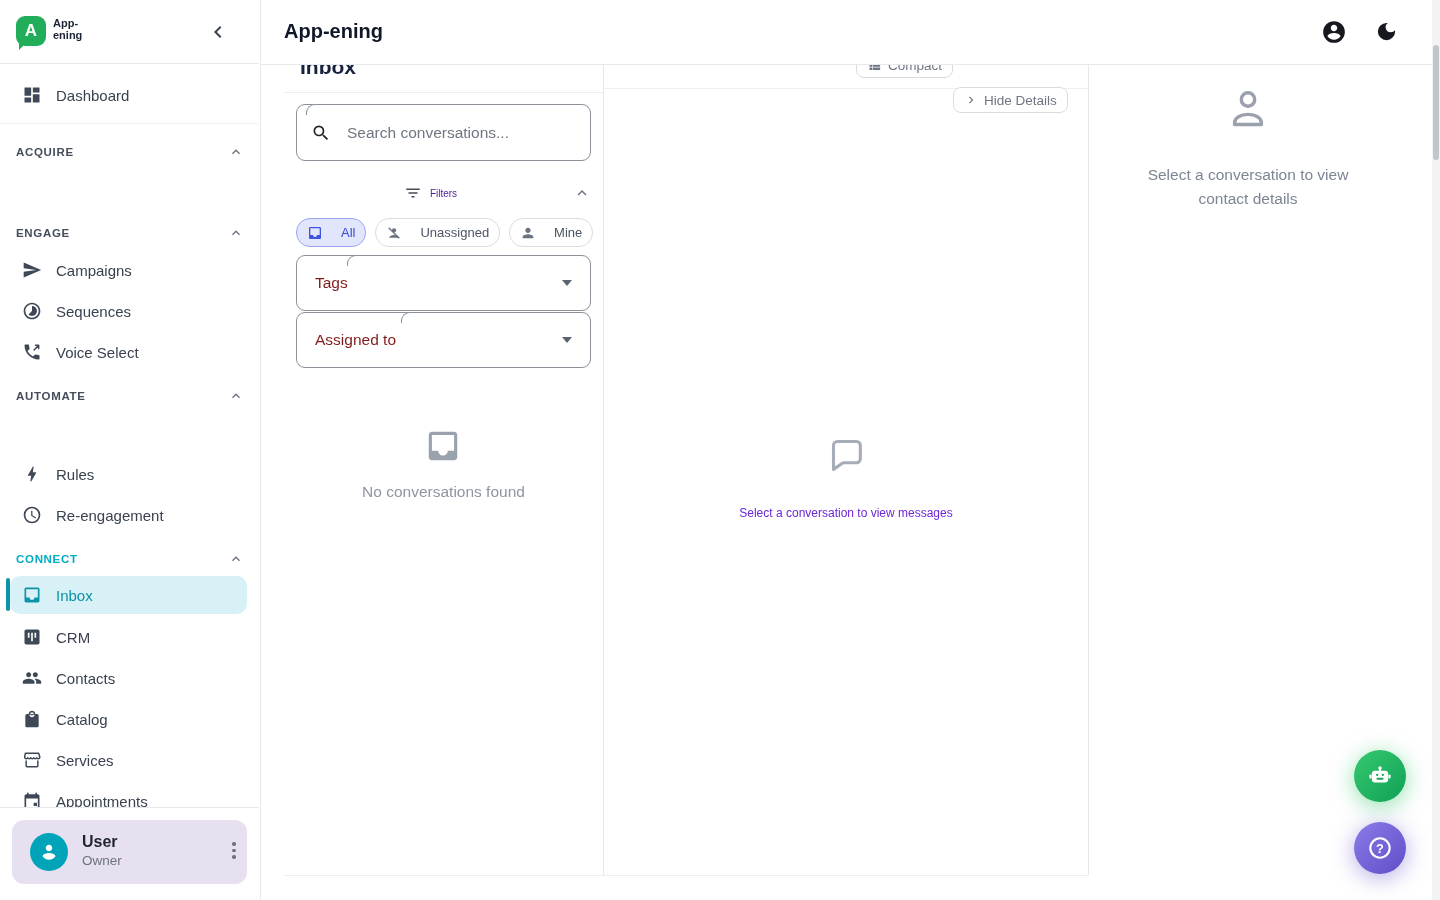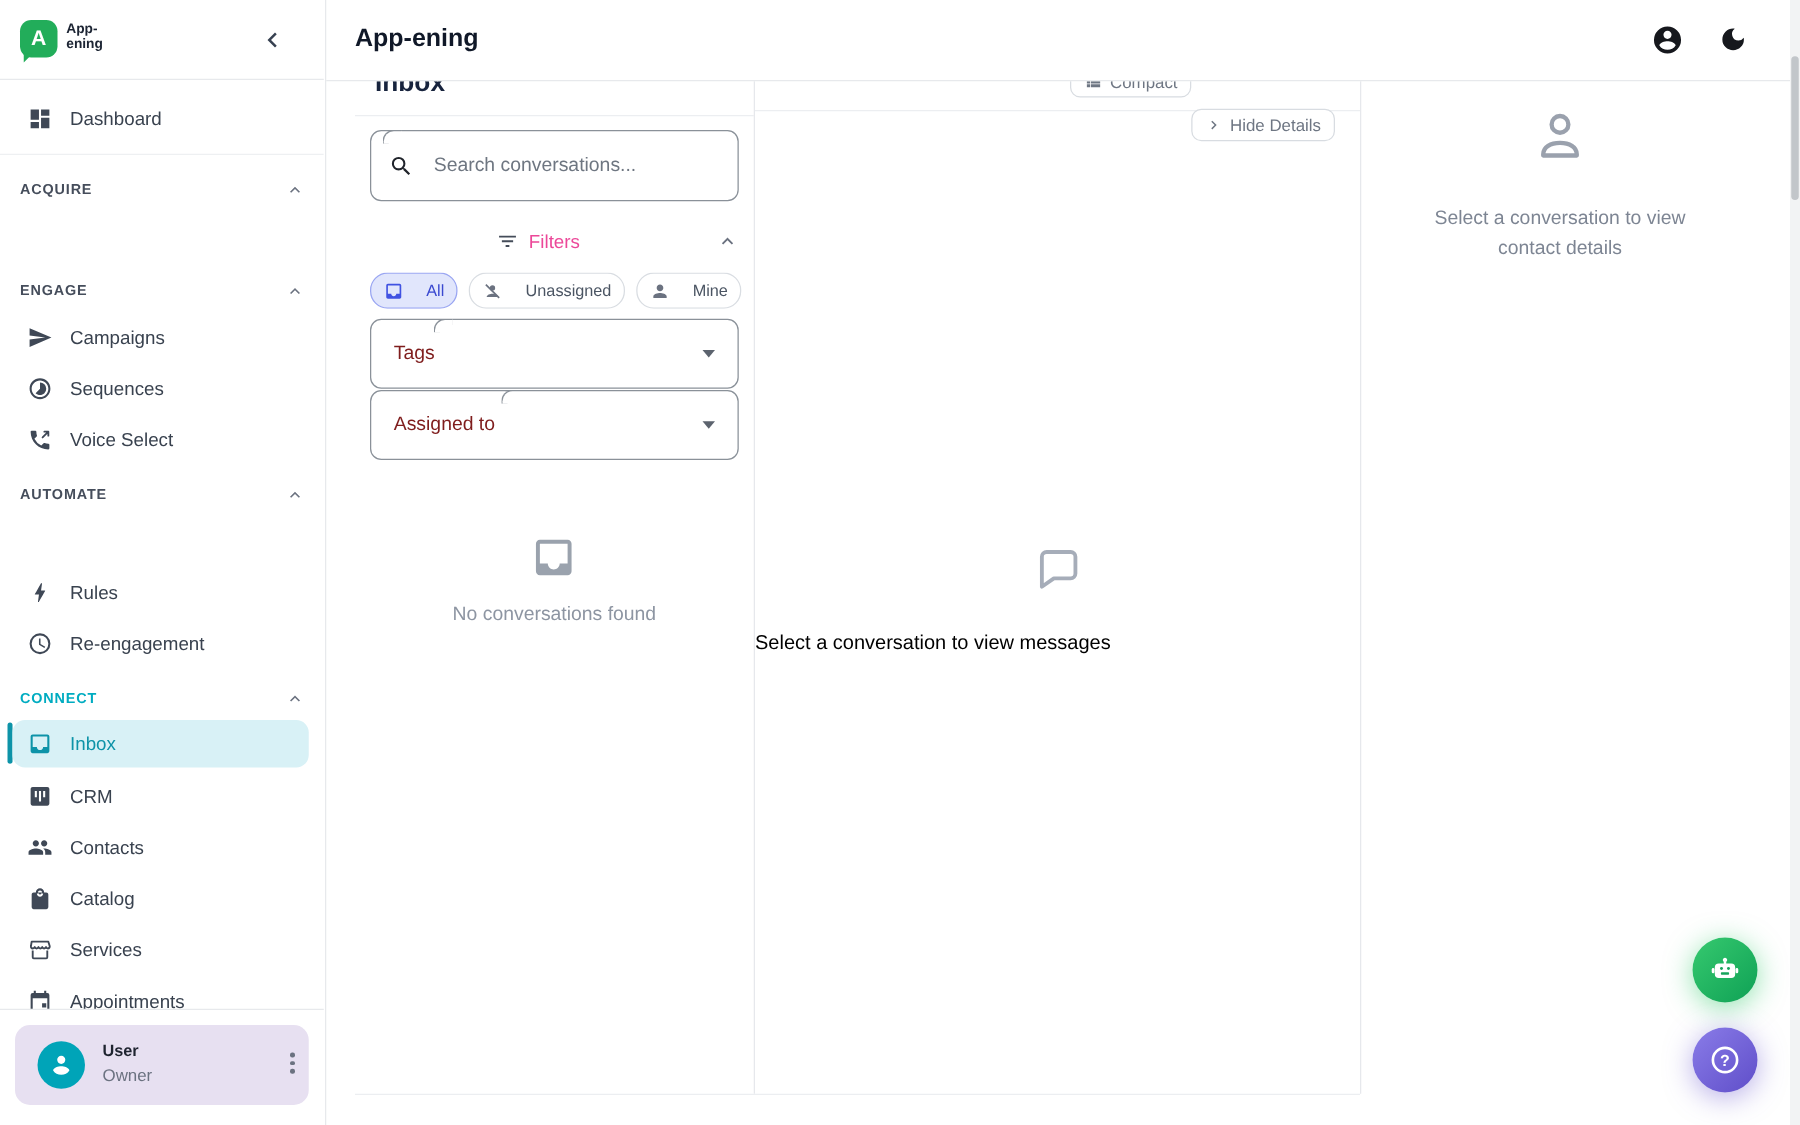--- a/index.html
+++ b/index.html
@@ -29,55 +29,55 @@
   .nav-item.active .nicon{color:#0d93a8;}
   .active-bar{left:6px;width:4px;height:33px;border-radius:3px;background:#0d93a8;}
   .sec-hdr{position:absolute;left:16px;width:228px;display:flex;align-items:center;justify-content:space-between;
            font-size:11.5px;font-weight:700;letter-spacing:.06em;color:#454d5b;cursor:pointer;}
   .sec-hdr.connect{color:#00acc1;}
   .sec-hdr .chev{color:#6b7280;}
   .nav-divider{position:absolute;left:0;width:259px;height:1px;background:#eef0f2;}
   .user-card{left:12px;top:820px;width:235px;height:64px;border-radius:12px;background:#e7e0f1;cursor:pointer;}
   .user-avatar{left:18px;top:13px;width:38px;height:38px;border-radius:50%;background:#00a4b8;
                display:flex;align-items:center;justify-content:center;}
-  .user-name{left:70px;top:13px;font-size:13px;font-weight:700;color:#1f2430;}
+  .user-name{left:70px;top:13px;font-size:16px;font-weight:700;color:#1f2430;}
   .user-role{left:70px;top:33px;font-size:13.5px;color:#6b7280;}
   .kebab{left:212px;top:22px;width:20px;height:20px;display:flex;flex-direction:column;align-items:center;gap:3px;cursor:pointer;}
   .kebab i{width:3.5px;height:3.5px;border-radius:50%;background:#6b7280;}
 
   
   .inbox-title{left:300px;top:56px;font-size:21px;line-height:22px;font-weight:700;color:#17233d;z-index:1;}
   .hline{background:#eceef1;height:1px;}
   .vline{background:#e6e8ec;width:1px;}
   .outlined{border:1px solid #8a9199;border-radius:9px;background:#fff;box-sizing:border-box;}
   .notch{position:absolute;top:-1px;width:14px;height:10px;background:#fff;border-left:1px solid #8a9199;
          border-top:1px solid #8a9199;border-top-left-radius:9px;}
   .search-box{left:296px;top:104px;width:295px;height:57px;display:flex;align-items:center;gap:14px;padding:0 14px;cursor:text;}
   .search-box input{border:none;outline:none;background:transparent;flex:1;font-size:15.5px;color:#111827;
                     font-family:"Liberation Sans",sans-serif;}
   .search-box input::placeholder{color:#6e7681;}
   .filters-row{left:296px;top:182px;width:295px;height:22px;display:flex;align-items:center;gap:8px;cursor:pointer;}
-  .filters-label{font-size:15px;color:#ec4899;}
+  .filters-label{font-size:10px;color:#4c1d95;}
   .filters-row .chev{margin-left:auto;color:#6b7280;}
   .chips{left:296px;top:218px;width:300px;height:29px;overflow:hidden;display:flex;gap:9px;}
   .chip{flex:0 0 auto;height:27px;border-radius:14px;border:1px solid #d9dde2;background:#fff;display:flex;
         align-items:center;gap:18px;padding:0 10px;font-size:13px;color:#4b5563;cursor:pointer;white-space:nowrap;}
   .chip .cicon{color:#6b7280;}
   .chip.active{background:#e1e6fc;border-color:#9aa6f2;color:#3a49d0;}
   .chip.active .cicon{color:#4052e2;}
   .select{display:flex;align-items:center;padding:0 18px;font-size:15.5px;color:#7f1d1d;cursor:pointer;}
   .caret{margin-left:auto;width:0;height:0;border-left:5px solid transparent;border-right:5px solid transparent;
          border-top:6px solid #5c636e;}
   .empty-icon{color:#9aa2ad;}
   .empty-text{font-size:15.5px;color:#8d95a2;text-align:center;}
 
   
   .topbar-btn{height:26px;border:1px solid #d8dce1;border-radius:8px;background:#fff;display:flex;align-items:center;
               gap:6px;padding:0 10px;font-size:13.5px;color:#6e7683;cursor:pointer;z-index:1;box-sizing:border-box;}
-  .mid-empty-text{left:604px;top:506px;width:484px;text-align:left;font-size:16px;color:#000000;}
+  .mid-empty-text{left:604px;top:506px;width:484px;text-align:center;font-size:12px;color:#6d28d9;}
 
   
   .detail-text{left:1098px;top:163px;width:300px;text-align:center;font-size:15.5px;line-height:24px;color:#7d8593;}
 
   
   .fab{width:52px;height:52px;border-radius:50%;display:flex;align-items:center;justify-content:center;cursor:pointer;z-index:25;}
   .fab-green{left:1354px;top:750px;background:linear-gradient(135deg,#36c96f,#0fa155);
              box-shadow:0 4px 22px rgba(34,197,94,.5);}
   .fab-purple{left:1354px;top:822px;background:linear-gradient(135deg,#8a7ce8,#5f4ec9);
               box-shadow:0 4px 22px rgba(109,91,208,.5);}

